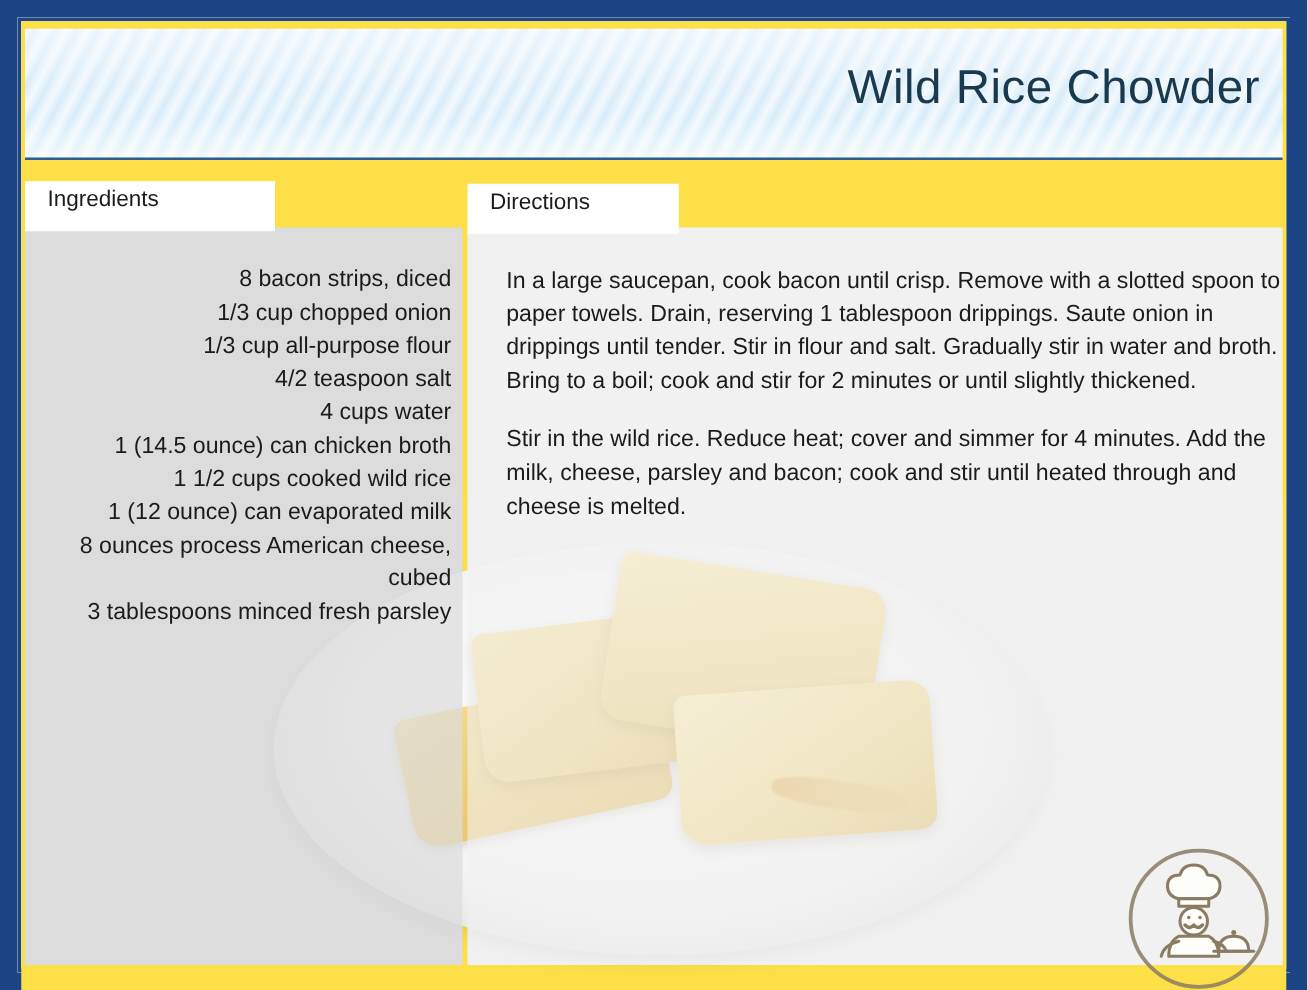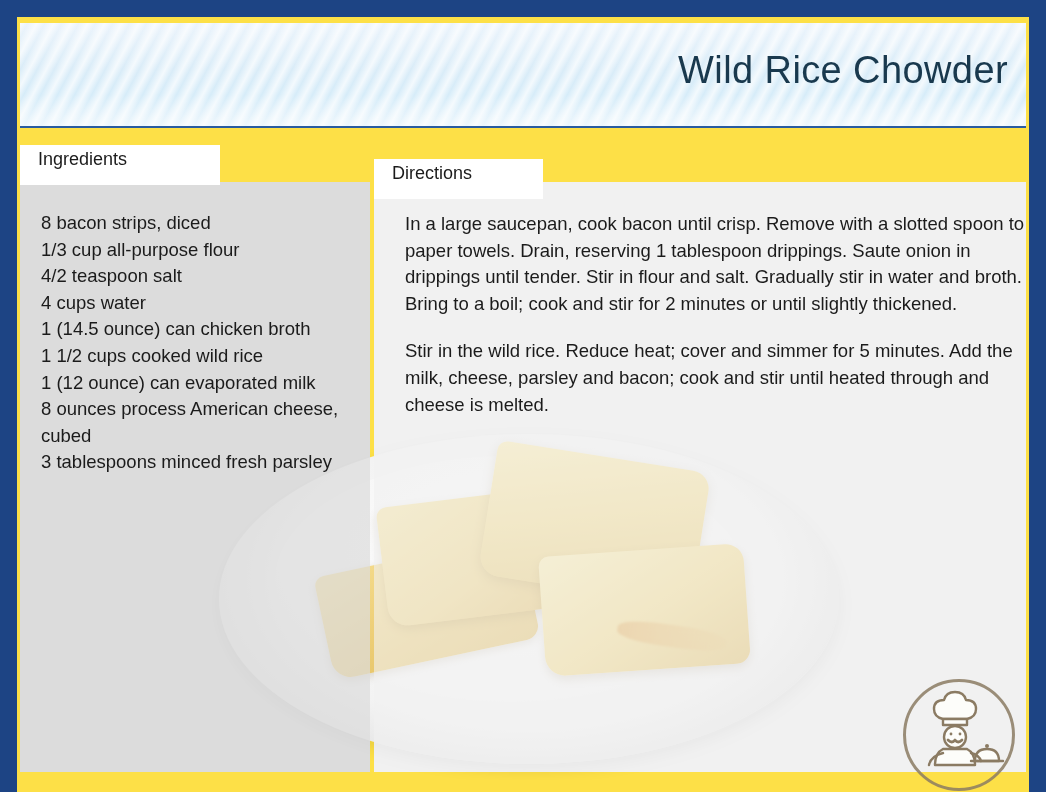--- a/index.html
+++ b/index.html
@@ -104,31 +104,31 @@
     left: 3px;
     top: 128px;
     width: 200px;
     height: 40px;
   }
   .tab-directions {
     left: 357px;
     top: 130px;
     width: 169px;
     height: 40px;
-    margin-top: 12px;
   }
 
   .ing-list {
     position: absolute;
     left: 24px;
     top: 193px;
     width: 320px;
     font-size: 18.5px;
     line-height: 26.6px;
     color: #1b1b1b;
+    text-align: right;
   }
   .ing-list div { white-space: normal; }
 
   .dir-text {
     position: absolute;
     left: 388px;
     top: 194px;
     width: 640px;
     font-size: 18.5px;
     line-height: 26.6px;
@@ -282,33 +282,34 @@
     </div>
 
     <div class="veil-left"></div>
     <div class="veil-right"></div>
 
     <div class="tab tab-ingredients">Ingredients</div>
     <div class="tab tab-directions">Directions</div>
 
     <div class="ing-list">
       <div>8 bacon strips, diced</div>
+      <div>1/3 cup chopped onion</div>
       <div>1/3 cup all-purpose flour</div>
       <div>4/2 teaspoon salt</div>
       <div>4 cups water</div>
       <div>1 (14.5 ounce) can chicken broth</div>
       <div>1 1/2 cups cooked wild rice</div>
       <div>1 (12 ounce) can evaporated milk</div>
       <div>8 ounces process American cheese, cubed</div>
       <div>3 tablespoons minced fresh parsley</div>
     </div>
 
     <div class="dir-text">
       <p>In a large saucepan, cook bacon until crisp. Remove with a slotted spoon to paper towels. Drain, reserving 1 tablespoon drippings. Saute onion in drippings until tender. Stir in flour and salt. Gradually stir in water and broth. Bring to a boil; cook and stir for 2 minutes or until slightly thickened.</p>
-      <p>Stir in the wild rice. Reduce heat; cover and simmer for 5 minutes. Add the milk, cheese, parsley and bacon; cook and stir until heated through and cheese is melted.</p>
+      <p>Stir in the wild rice. Reduce heat; cover and simmer for 4 minutes. Add the milk, cheese, parsley and bacon; cook and stir until heated through and cheese is melted.</p>
     </div>
 
     <div class="chef">
       <div class="chef-ring"></div>
       <svg width="112" height="112" viewBox="0 0 112 112">
         <g fill="none" stroke="#8b7b63" stroke-width="2.4" stroke-linejoin="round" stroke-linecap="round">
 
           <path d="M40 40 q-9 -2 -9 -10 q0 -9 10 -9 q2 -8 11 -8 q9 0 11 8 q10 0 10 9 q0 8 -9 10 z" fill="#fdfdfa"></path>
           <path d="M40 40 h24 v6 h-24 z" fill="#fdfdfa"></path>
 

